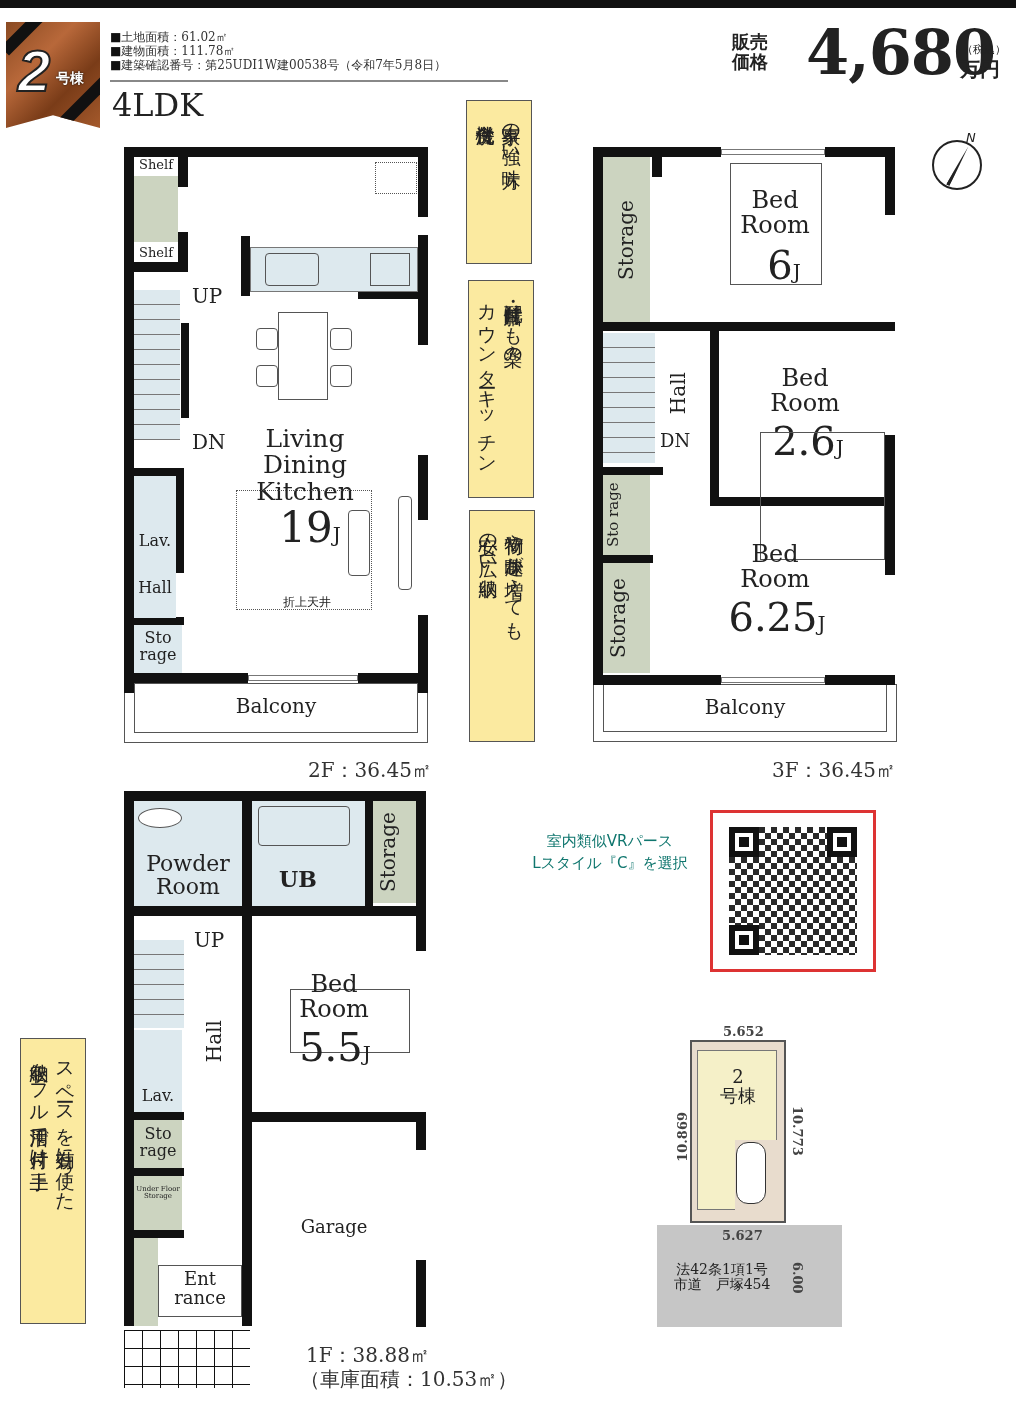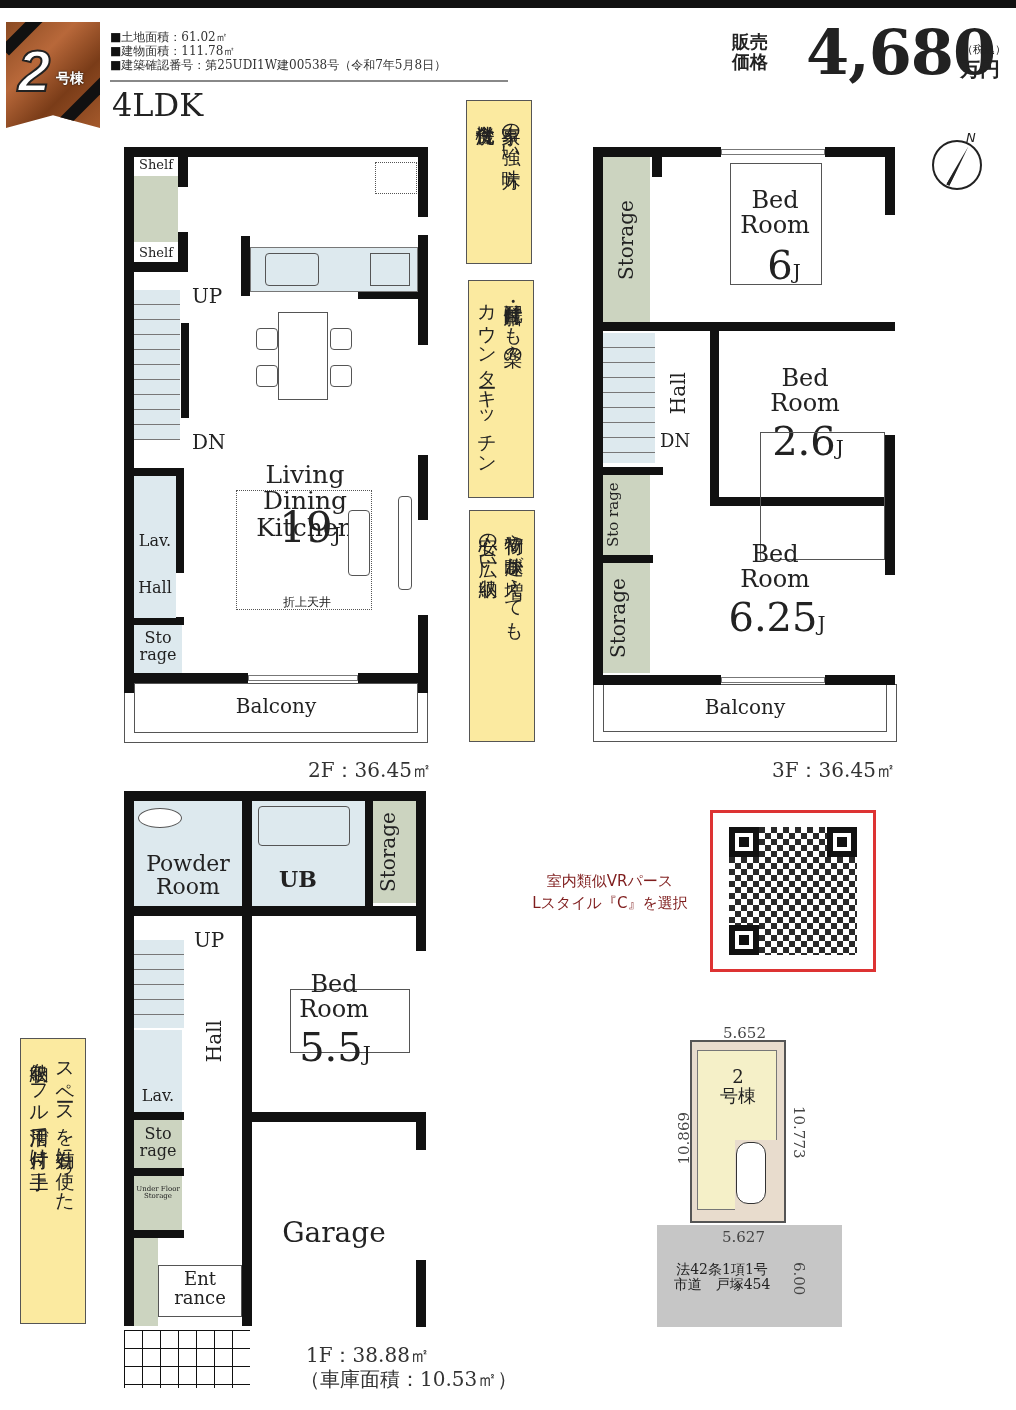--- a/index.html
+++ b/index.html
@@ -44,27 +44,27 @@
   .stair { position: absolute; background: repeating-linear-gradient(180deg,#dde9ee 0,#dde9ee 14px,#777 14px,#777 15px); }
   .furn { position: absolute; border: 1.5px solid #555; border-radius: 4px; background: #fff; }
 
   .qr-frame { left: 710px; top: 810px; width: 166px; height: 162px; border: 3px solid #d33; background: #fff; }
   .qr { position: absolute; left: 16px; top: 14px; width: 128px; height: 128px;
         background:
           repeating-linear-gradient(90deg,#111 0 6px,#fff 6px 10px),
           #fff; opacity: .9; }
   .qr-eye { position: absolute; width: 30px; height: 30px; border: 6px solid #111; background: #fff; }
   .qr-eye::after { content: ""; position: absolute; left: 4px; top: 4px; width: 10px; height: 10px; background: #111; }
-  .qr-caption { left: 520px; top: 870px; width: 180px; text-align: center; font-family: "DejaVu Sans", sans-serif; font-size: 15px; line-height: 22px; color: #7f1d1d; }
+  .qr-caption { left: 520px; top: 830px; width: 180px; text-align: center; font-family: "DejaVu Sans", sans-serif; font-size: 15px; line-height: 22px; color: #0f766e; }
 
   .site-road { left: 657px; top: 1225px; width: 185px; height: 102px; background: #c6c6c6; }
   .site-lot { left: 690px; top: 1040px; width: 96px; height: 183px; background: #e8dccd; border: 2px solid #555; }
   .site-bldg { left: 697px; top: 1050px; width: 80px; height: 160px; background: #f5f0c8; border: 1px solid #777; }
   .site-car { left: 736px; top: 1142px; width: 30px; height: 62px; border: 1.5px solid #333; border-radius: 12px; background: #fff; }
-  .site-txt { font-size: 15px; color: #444; }
+  .site-txt { font-size: 13px; color: #444; font-weight: bold; }
 </style>
 </head>
 <body>
 
 <div class="abs topbar"></div>
 
 <div class="abs badge">
   <span class="badge-num">2</span>
   <span class="badge-sub">号棟</span>
 </div>
@@ -121,21 +121,21 @@
   <div class="room" style="left:250px;top:247px;width:168px;height:45px;background:#dde9ee;border:1px solid #777;"></div>
   <div class="furn" style="left:265px;top:253px;width:54px;height:33px;background:#dde9ee;"></div>
   <div class="furn" style="left:370px;top:253px;width:40px;height:33px;background:#dde9ee;border-radius:0;"></div>
   <div class="thin" style="left:375px;top:162px;width:42px;height:32px;border-style:dotted;"></div>
   <div class="furn" style="left:278px;top:312px;width:50px;height:88px;border-radius:0;"></div>
   <div class="furn" style="left:256px;top:328px;width:22px;height:22px;"></div>
   <div class="furn" style="left:256px;top:365px;width:22px;height:22px;"></div>
   <div class="furn" style="left:330px;top:328px;width:22px;height:22px;"></div>
   <div class="furn" style="left:330px;top:365px;width:22px;height:22px;"></div>
 
-  <div class="lbl" style="left:240px;top:426px;width:130px;font-size:25px;margin-top:36px;">
+  <div class="lbl" style="left:240px;top:426px;width:130px;font-size:25px;">
     <div>Living</div>
     <div>Dining</div>
     <div>Kitchen</div>
   </div>
   <div class="thin" style="left:236px;top:490px;width:136px;height:120px;border-style:dotted;"></div>
   <div class="lbl big" style="left:270px;top:506px;width:80px;"><span>19</span><small>J</small></div>
   <div class="lbl" style="left:262px;top:596px;width:90px;font-size:12px;background:#fff;">折上天井</div>
   <div class="furn" style="left:348px;top:510px;width:22px;height:66px;"></div>
   <div class="furn" style="left:398px;top:496px;width:14px;height:94px;"></div>
 
@@ -251,21 +251,21 @@
   <div class="lbl" style="left:134px;top:1088px;width:48px;font-size:16px;">Lav.</div>
   <div class="room green" style="left:134px;top:1120px;width:48px;height:48px;"></div>
   <div class="lbl" style="left:134px;top:1126px;width:48px;font-size:16px;">
       <div>Sto</div>
       <div>rage</div>
     </div>
   <div class="room green" style="left:134px;top:1176px;width:48px;height:54px;"></div>
   <div class="lbl" style="left:136px;top:1186px;width:44px;font-size:7px;">Under Floor Storage</div>
   <div class="room green" style="left:134px;top:1238px;width:24px;height:88px;"></div>
 
-  <div class="lbl" style="left:252px;top:1218px;width:164px;font-size:28px;">Garage</div>
+  <div class="lbl" style="left:252px;top:1218px;width:164px;font-size:18px;">Garage</div>
   <div class="thin" style="left:158px;top:1265px;width:84px;height:52px;"></div>
   <div class="lbl" style="left:158px;top:1270px;width:84px;font-size:18px;">
       <div>Ent</div>
       <div>rance</div>
     </div>
   <div class="abs" style="left:124px;top:1330px;width:126px;height:58px;background:repeating-linear-gradient(90deg,#111 0 1.5px,transparent 1.5px 18px),repeating-linear-gradient(180deg,#111 0 1.5px,transparent 1.5px 18px);"></div>
 </div>
 <div class="abs area" style="left:306px;top:1342px;">1F：38.88㎡</div>
 <div class="abs area" style="left:300px;top:1366px;">（車庫面積：10.53㎡）</div>
 

